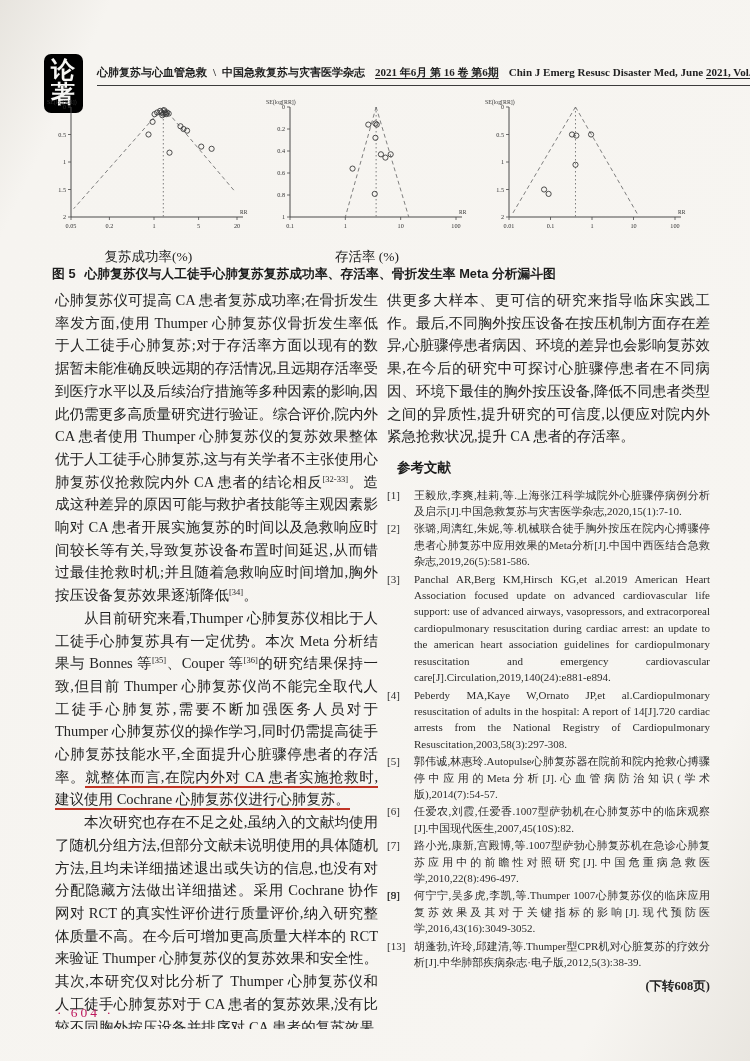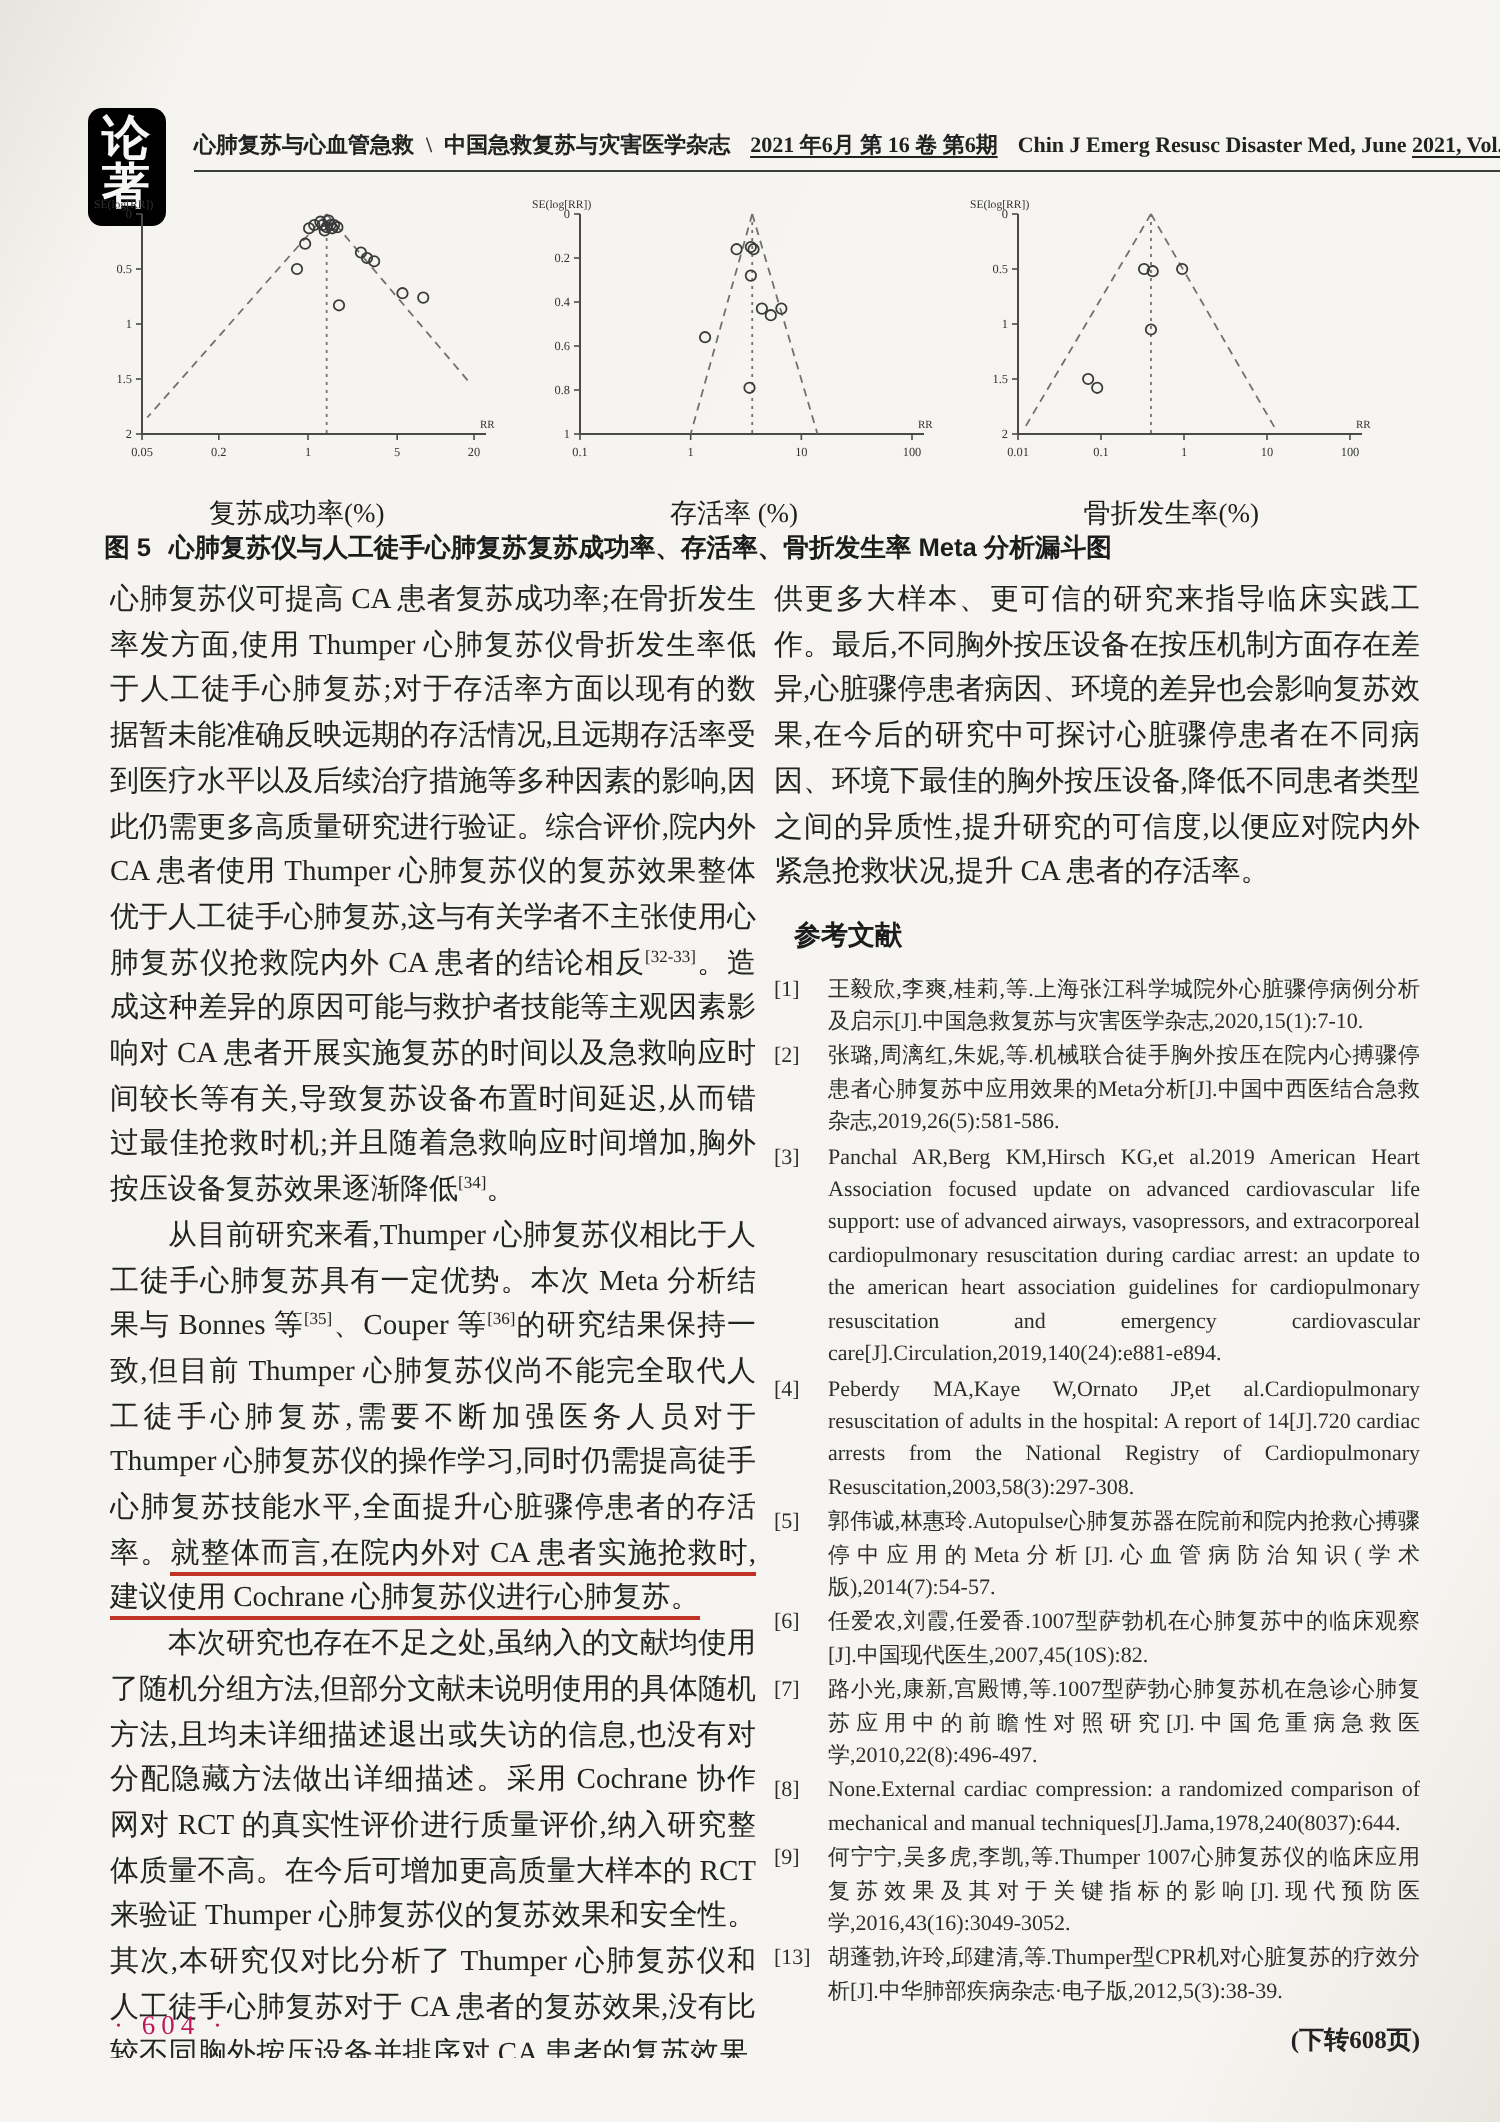--- a/index.html
+++ b/index.html
@@ -180,21 +180,20 @@
         <line x1="96.48548964011044" y1="12" x2="32.51896037467489" y2="120.35" stroke="#707070" stroke-width="0.9" stroke-dasharray="4 3"></line>
         <line x1="96.48548964011044" y1="12" x2="159.22864912073373" y2="120.35" stroke="#707070" stroke-width="0.9" stroke-dasharray="4 3"></line>
         <line x1="96.48548964011044" y1="12" x2="96.48548964011044" y2="122" stroke="#707070" stroke-width="0.9" stroke-dasharray="1.5 2.5"></line>
         <circle cx="93.01832850493233" cy="39.5" r="2.6" fill="none" stroke="#3a3a3a" stroke-width="0.9"></circle>
         <circle cx="97.36484555151286" cy="40.6" r="2.6" fill="none" stroke="#3a3a3a" stroke-width="0.9"></circle>
         <circle cx="112.07552961948718" cy="39.5" r="2.6" fill="none" stroke="#3a3a3a" stroke-width="0.9"></circle>
         <circle cx="96.48548964011044" cy="69.75" r="2.6" fill="none" stroke="#3a3a3a" stroke-width="0.9"></circle>
         <circle cx="65.07156866059167" cy="94.5" r="2.6" fill="none" stroke="#3a3a3a" stroke-width="0.9"></circle>
         <circle cx="69.60106414173197" cy="98.9" r="2.6" fill="none" stroke="#3a3a3a" stroke-width="0.9"></circle>
       </svg>
-    <div class="plot-xlabel">骨折发生率(%)</div>
   </div>
 </div>
 
 <div class="figure-caption">
   <span class="cap-prefix">图 5</span><span>心肺复苏仪与人工徒手心肺复苏复苏成功率、存活率、骨折发生率 Meta 分析漏斗图</span>
 </div>
 
 <div class="col col-left" id="col-left">
     <p class="para"><span>心肺复苏仪可提高 CA 患者复苏成功率;在骨折发生率发方面,使用 Thumper 心肺复苏仪骨折发生率低于人工徒手心肺复苏;对于存活率方面以现有的数据暂未能准确反映远期的存活情况,且远期存活率受到医疗水平以及后续治疗措施等多种因素的影响,因此仍需更多高质量研究进行验证。综合评价,院内外 CA 患者使用 Thumper 心肺复苏仪的复苏效果整体优于人工徒手心肺复苏,这与有关学者不主张使用心肺复苏仪抢救院内外 CA 患者的结论相反</span><sup class="cite">[32-33]</sup><span>。造成这种差异的原因可能与救护者技能等主观因素影响对 CA 患者开展实施复苏的时间以及急救响应时间较长等有关,导致复苏设备布置时间延迟,从而错过最佳抢救时机;并且随着急救响应时间增加,胸外按压设备复苏效果逐渐降低</span><sup class="cite">[34]</sup><span>。</span></p>
     <p class="para indent"><span>从目前研究来看,Thumper 心肺复苏仪相比于人工徒手心肺复苏具有一定优势。本次 Meta 分析结果与 Bonnes 等</span><sup class="cite">[35]</sup><span>、Couper 等</span><sup class="cite">[36]</sup><span>的研究结果保持一致,但目前 Thumper 心肺复苏仪尚不能完全取代人工徒手心肺复苏,需要不断加强医务人员对于 Thumper 心肺复苏仪的操作学习,同时仍需提高徒手心肺复苏技能水平,全面提升心脏骤停患者的存活率。</span><span class="red-underline">就整体而言,在院内外对 CA 患者实施抢救时,建议使用 Cochrane 心肺复苏仪进行心肺复苏。</span></p>
@@ -207,20 +206,20 @@
     </div>
   <div class="refs-heading">参考文献</div>
   <ol class="refs" id="refs-list">
       <li><span class="ref-num">[1]</span><span>王毅欣,李爽,桂莉,等.上海张江科学城院外心脏骤停病例分析及启示[J].中国急救复苏与灾害医学杂志,2020,15(1):7-10.</span></li>
       <li><span class="ref-num">[2]</span><span>张璐,周漓红,朱妮,等.机械联合徒手胸外按压在院内心搏骤停患者心肺复苏中应用效果的Meta分析[J].中国中西医结合急救杂志,2019,26(5):581-586.</span></li>
       <li><span class="ref-num">[3]</span><span>Panchal AR,Berg KM,Hirsch KG,et al.2019 American Heart Association focused update on advanced cardiovascular life support: use of advanced airways, vasopressors, and extracorporeal cardiopulmonary resuscitation during cardiac arrest: an update to the american heart association guidelines for cardiopulmonary resuscitation and emergency cardiovascular care[J].Circulation,2019,140(24):e881-e894.</span></li>
       <li><span class="ref-num">[4]</span><span>Peberdy MA,Kaye W,Ornato JP,et al.Cardiopulmonary resuscitation of adults in the hospital: A report of 14[J].720 cardiac arrests from the National Registry of Cardiopulmonary Resuscitation,2003,58(3):297-308.</span></li>
       <li><span class="ref-num">[5]</span><span>郭伟诚,林惠玲.Autopulse心肺复苏器在院前和院内抢救心搏骤停中应用的Meta分析[J].心血管病防治知识(学术版),2014(7):54-57.</span></li>
       <li><span class="ref-num">[6]</span><span>任爱农,刘霞,任爱香.1007型萨勃机在心肺复苏中的临床观察[J].中国现代医生,2007,45(10S):82.</span></li>
       <li><span class="ref-num">[7]</span><span>路小光,康新,宫殿博,等.1007型萨勃心肺复苏机在急诊心肺复苏应用中的前瞻性对照研究[J].中国危重病急救医学,2010,22(8):496-497.</span></li>
-      <li><span class="ref-num">[8]</span><span>None.External cardiac compression: a randomized comparison of mechanical and manual techniques[J].Jama,1978,240(8037):644.</span></li>
+      <li><span class="ref-num">[8]</span></li>
       <li><span class="ref-num">[9]</span><span>何宁宁,吴多虎,李凯,等.Thumper 1007心肺复苏仪的临床应用复苏效果及其对于关键指标的影响[J].现代预防医学,2016,43(16):3049-3052.</span></li>
       <li><span class="ref-num">[13]</span><span>胡蓬勃,许玲,邱建清,等.Thumper型CPR机对心脏复苏的疗效分析[J].中华肺部疾病杂志·电子版,2012,5(3):38-39.</span></li>
     </ol>
   <div class="continuation">(下转608页)</div>
 </div>
 
 <div class="page-number">· 604 ·</div>
 
 </body></html>

